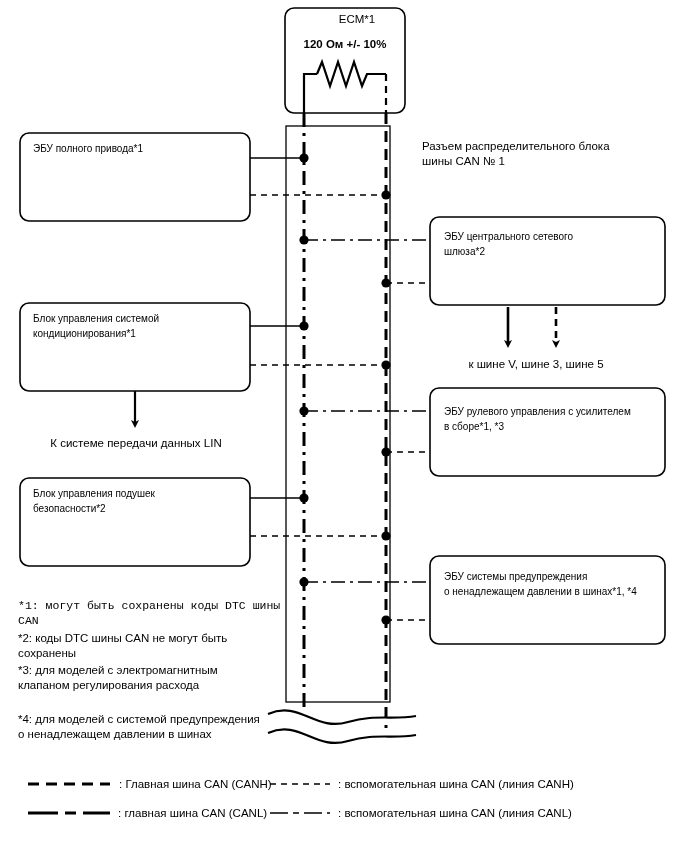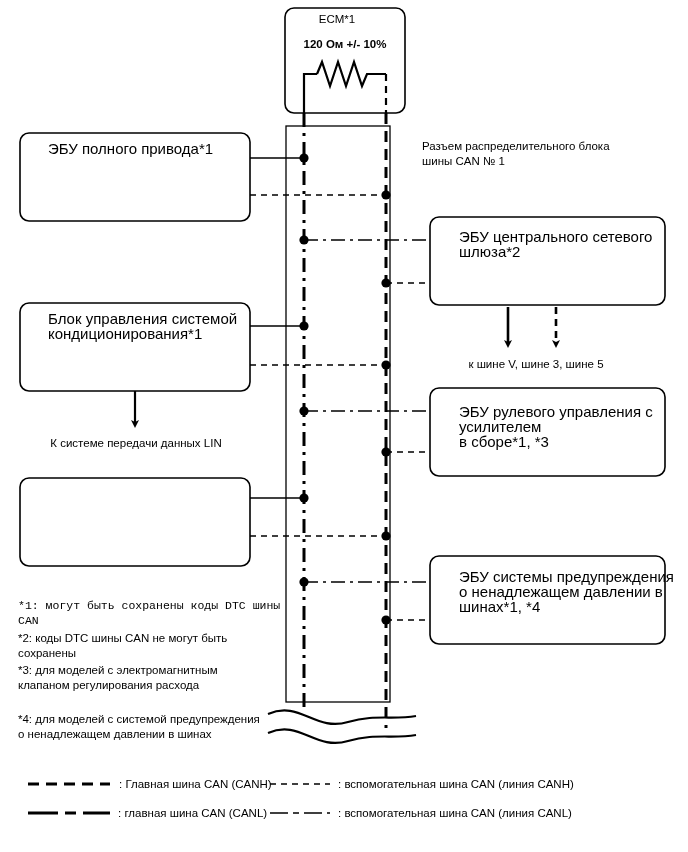--- a/index.html
+++ b/index.html
@@ -5,21 +5,21 @@
   html,body{margin:0;padding:0;background:#fff;}
   body{
     width:688px;height:852px;position:relative;overflow:hidden;
     font-family:"Liberation Sans","DejaVu Sans",sans-serif;
     color:#000;
   }
   .canvas{position:absolute;left:0;top:0;width:688px;height:852px;}
   svg.layer{position:absolute;left:0;top:0;width:688px;height:852px;pointer-events:none;}
   .txt{position:absolute;font-size:11.5px;line-height:15px;white-space:pre-line;}
   .txt.c{text-align:center;}
-  .boxlabel{position:absolute;font-size:15px;line-height:15px;white-space:pre-line;margin-left:15px;}
+  .boxlabel{position:absolute;font-size:10px;line-height:15px;white-space:pre-line;}
   .legend-txt{position:absolute;font-size:11.5px;line-height:15px;white-space:nowrap;}
 </style>
 </head>
 <body>
 
 <div class="canvas">
 
   <svg class="layer" viewBox="0 0 688 852">
     <defs>
       <marker id="arrowSolid" markerWidth="10" markerHeight="10" refX="5" refY="5" orient="auto" markerUnits="userSpaceOnUse">
@@ -85,29 +85,31 @@
 
     <line x1="508" y1="307" x2="508" y2="344" stroke="#000" stroke-width="2.6" marker-end="url(#arrowSolid)"></line>
     <line x1="556" y1="307" x2="556" y2="344" stroke="#000" stroke-width="2.6" stroke-dasharray="7,5" marker-end="url(#arrowSolid)"></line>
 
     <line x1="28" y1="784" x2="110" y2="784" stroke="#000" stroke-width="3.0" stroke-dasharray="11,7"></line>
     <line x1="28" y1="813" x2="110" y2="813" stroke="#000" stroke-width="3.0" stroke-dasharray="30,7,11,7"></line>
     <line x1="270" y1="784" x2="330" y2="784" stroke="#000" stroke-width="1.5" stroke-dasharray="6,5"></line>
     <line x1="270" y1="813" x2="330" y2="813" stroke="#000" stroke-width="1.5" stroke-dasharray="18,5,6,5"></line>
   </svg>
 
-  <div class="txt c" style="left:285px;top:12px;width:104px;">ECM*1</div>
+  <div class="txt c" style="left:285px;top:12px;width:104px;padding-left:20px;">ECM*1</div>
   <div class="txt c" style="left:285px;top:37px;width:120px;font-weight:bold;">120 Ом +/- 10%</div>
 
   <div class="txt" style="left:422px;top:139px;width:250px;">Разъем распределительного блока
 шины CAN № 1</div>
 
   <div class="boxlabel" style="left:33px;top:141px;width:210px;">ЭБУ полного привода*1</div>
   <div class="boxlabel" style="left:33px;top:311px;width:210px;">Блок управления системой
 кондиционирования*1</div>
+  <div class="boxlabel" style="left:33px;top:486px;width:210px;">Блок управления подушек
+безопасности*2</div>
 
   <div class="boxlabel" style="left:444px;top:229px;width:215px;">ЭБУ центрального сетевого
 шлюза*2</div>
   <div class="boxlabel" style="left:444px;top:404px;width:218px;">ЭБУ рулевого управления с усилителем
 в сборе*1, *3</div>
   <div class="boxlabel" style="left:444px;top:569px;width:222px;">ЭБУ системы предупреждения
 о ненадлежащем давлении в шинах*1, *4</div>
 
   <div class="txt c" style="left:15px;top:436px;width:242px;">К системе передачи данных LIN</div>
   <div class="txt c" style="left:430px;top:357px;width:212px;">к шине V, шине 3, шине 5</div>

